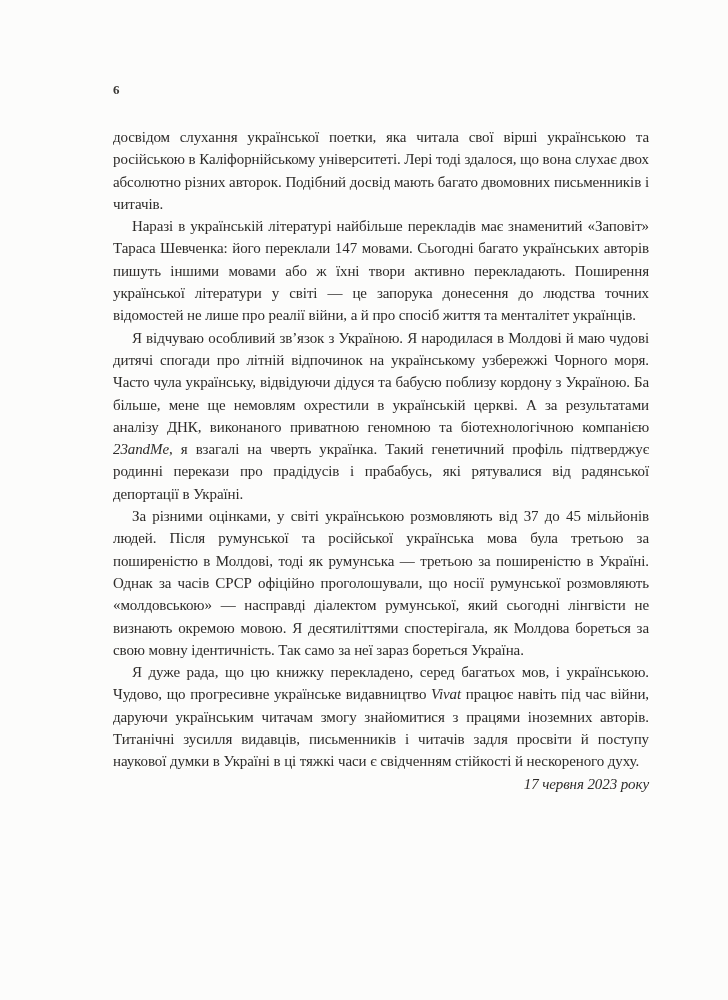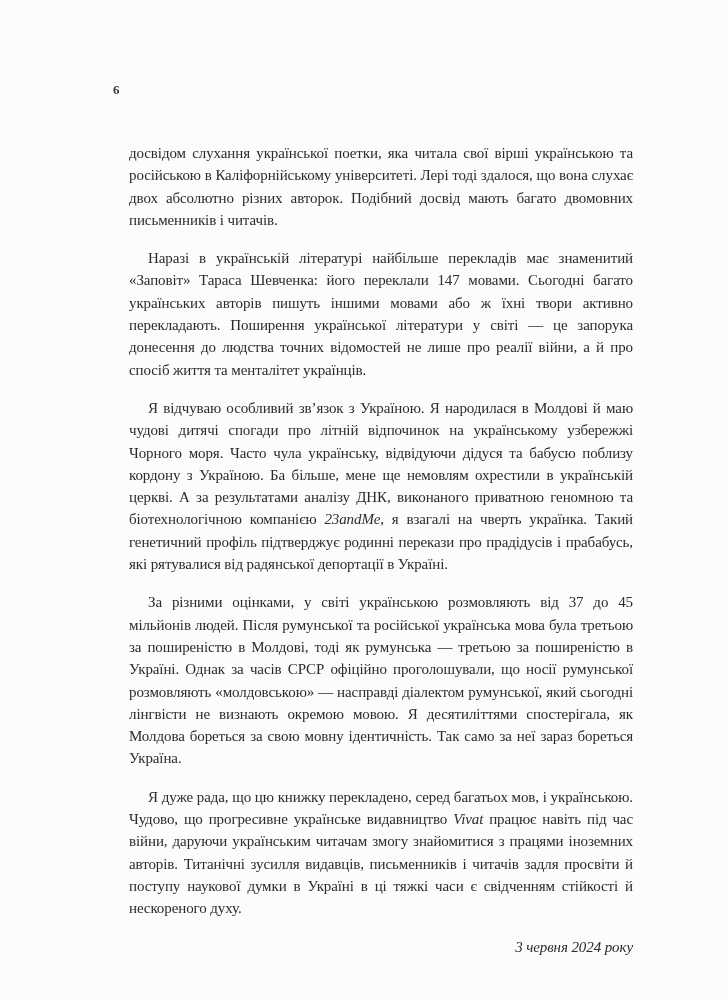--- a/index.html
+++ b/index.html
@@ -29,35 +29,35 @@
   .text-block {
     position: absolute;
     left: 113px;
     top: 126px;
     width: 536px;
     font-size: 15px;
     line-height: 22.3px;
     letter-spacing: -0.1px;
   }
   .text-block p {
-    margin: 16px;
+    margin: 0;
     padding: 0;
   }
   .para-justify { text-align: justify; }
   .para-left    { text-align: left; }
   .para-right   { text-align: right; }
   .para-indent  { text-indent: 19px; }
   .seg-italic   { font-style: italic; }
 </style>
 </head>
 <body>
 
 <div class="book-page">
   <div class="page-number">6</div>
   <div class="text-block" id="text-block">
       <p class="para-justify"><span>досвідом слухання української поетки, яка читала свої вірші українською та російською в Каліфорнійському університеті. Лері тоді здалося, що вона слухає двох абсолютно різних авторок. Подібний досвід мають багато двомовних письменників і читачів.</span></p>
       <p class="para-justify para-indent"><span>Наразі в українській літературі найбільше перекладів має знаменитий «Заповіт» Тараса Шевченка: його переклали 147 мовами. Сьогодні багато українських авторів пишуть іншими мовами або ж їхні твори активно перекладають. Поширення української літератури у світі — це запорука донесення до людства точних відомостей не лише про реалії війни, а й про спосіб життя та менталітет українців.</span></p>
       <p class="para-justify para-indent"><span>Я відчуваю особливий зв’язок з Україною. Я народилася в Молдові й маю чудові дитячі спогади про літній відпочинок на українському узбережжі Чорного моря. Часто чула українську, відвідуючи дідуся та бабусю поблизу кордону з Україною. Ба більше, мене ще немовлям охрестили в українській церкві. А за результатами аналізу ДНК, виконаного приватною геномною та біотехнологічною компанією </span><span class="seg-italic">23andMe</span><span>, я взагалі на чверть українка. Такий генетичний профіль підтверджує родинні перекази про прадідусів і прабабусь, які рятувалися від радянської депортації в Україні.</span></p>
       <p class="para-justify para-indent"><span>За різними оцінками, у світі українською розмовляють від 37 до 45 мільйонів людей. Після румунської та російської українська мова була третьою за поширеністю в Молдові, тоді як румунська — третьою за поширеністю в Україні. Однак за часів СРСР офіційно проголошували, що носії румунської розмовляють «молдовською» — насправді діалектом румунської, який сьогодні лінгвісти не визнають окремою мовою. Я десятиліттями спостерігала, як Молдова бореться за свою мовну ідентичність. Так само за неї зараз бореться Україна.</span></p>
       <p class="para-justify para-indent"><span>Я дуже рада, що цю книжку перекладено, серед багатьох мов, і українською. Чудово, що прогресивне українське видавництво </span><span class="seg-italic">Vivat</span><span> працює навіть під час війни, даруючи українським читачам змогу знайомитися з працями іноземних авторів. Титанічні зусилля видавців, письменників і читачів задля просвіти й поступу наукової думки в Україні в ці тяжкі часи є свідченням стійкості й нескореного духу.</span></p>
-      <p class="para-right"><span class="seg-italic">3 червня 2024 року</span></p>
+      <p class="para-right"><span class="seg-italic">17 червня 2023 року</span></p>
     </div>
 </div>
 
 </body></html>

